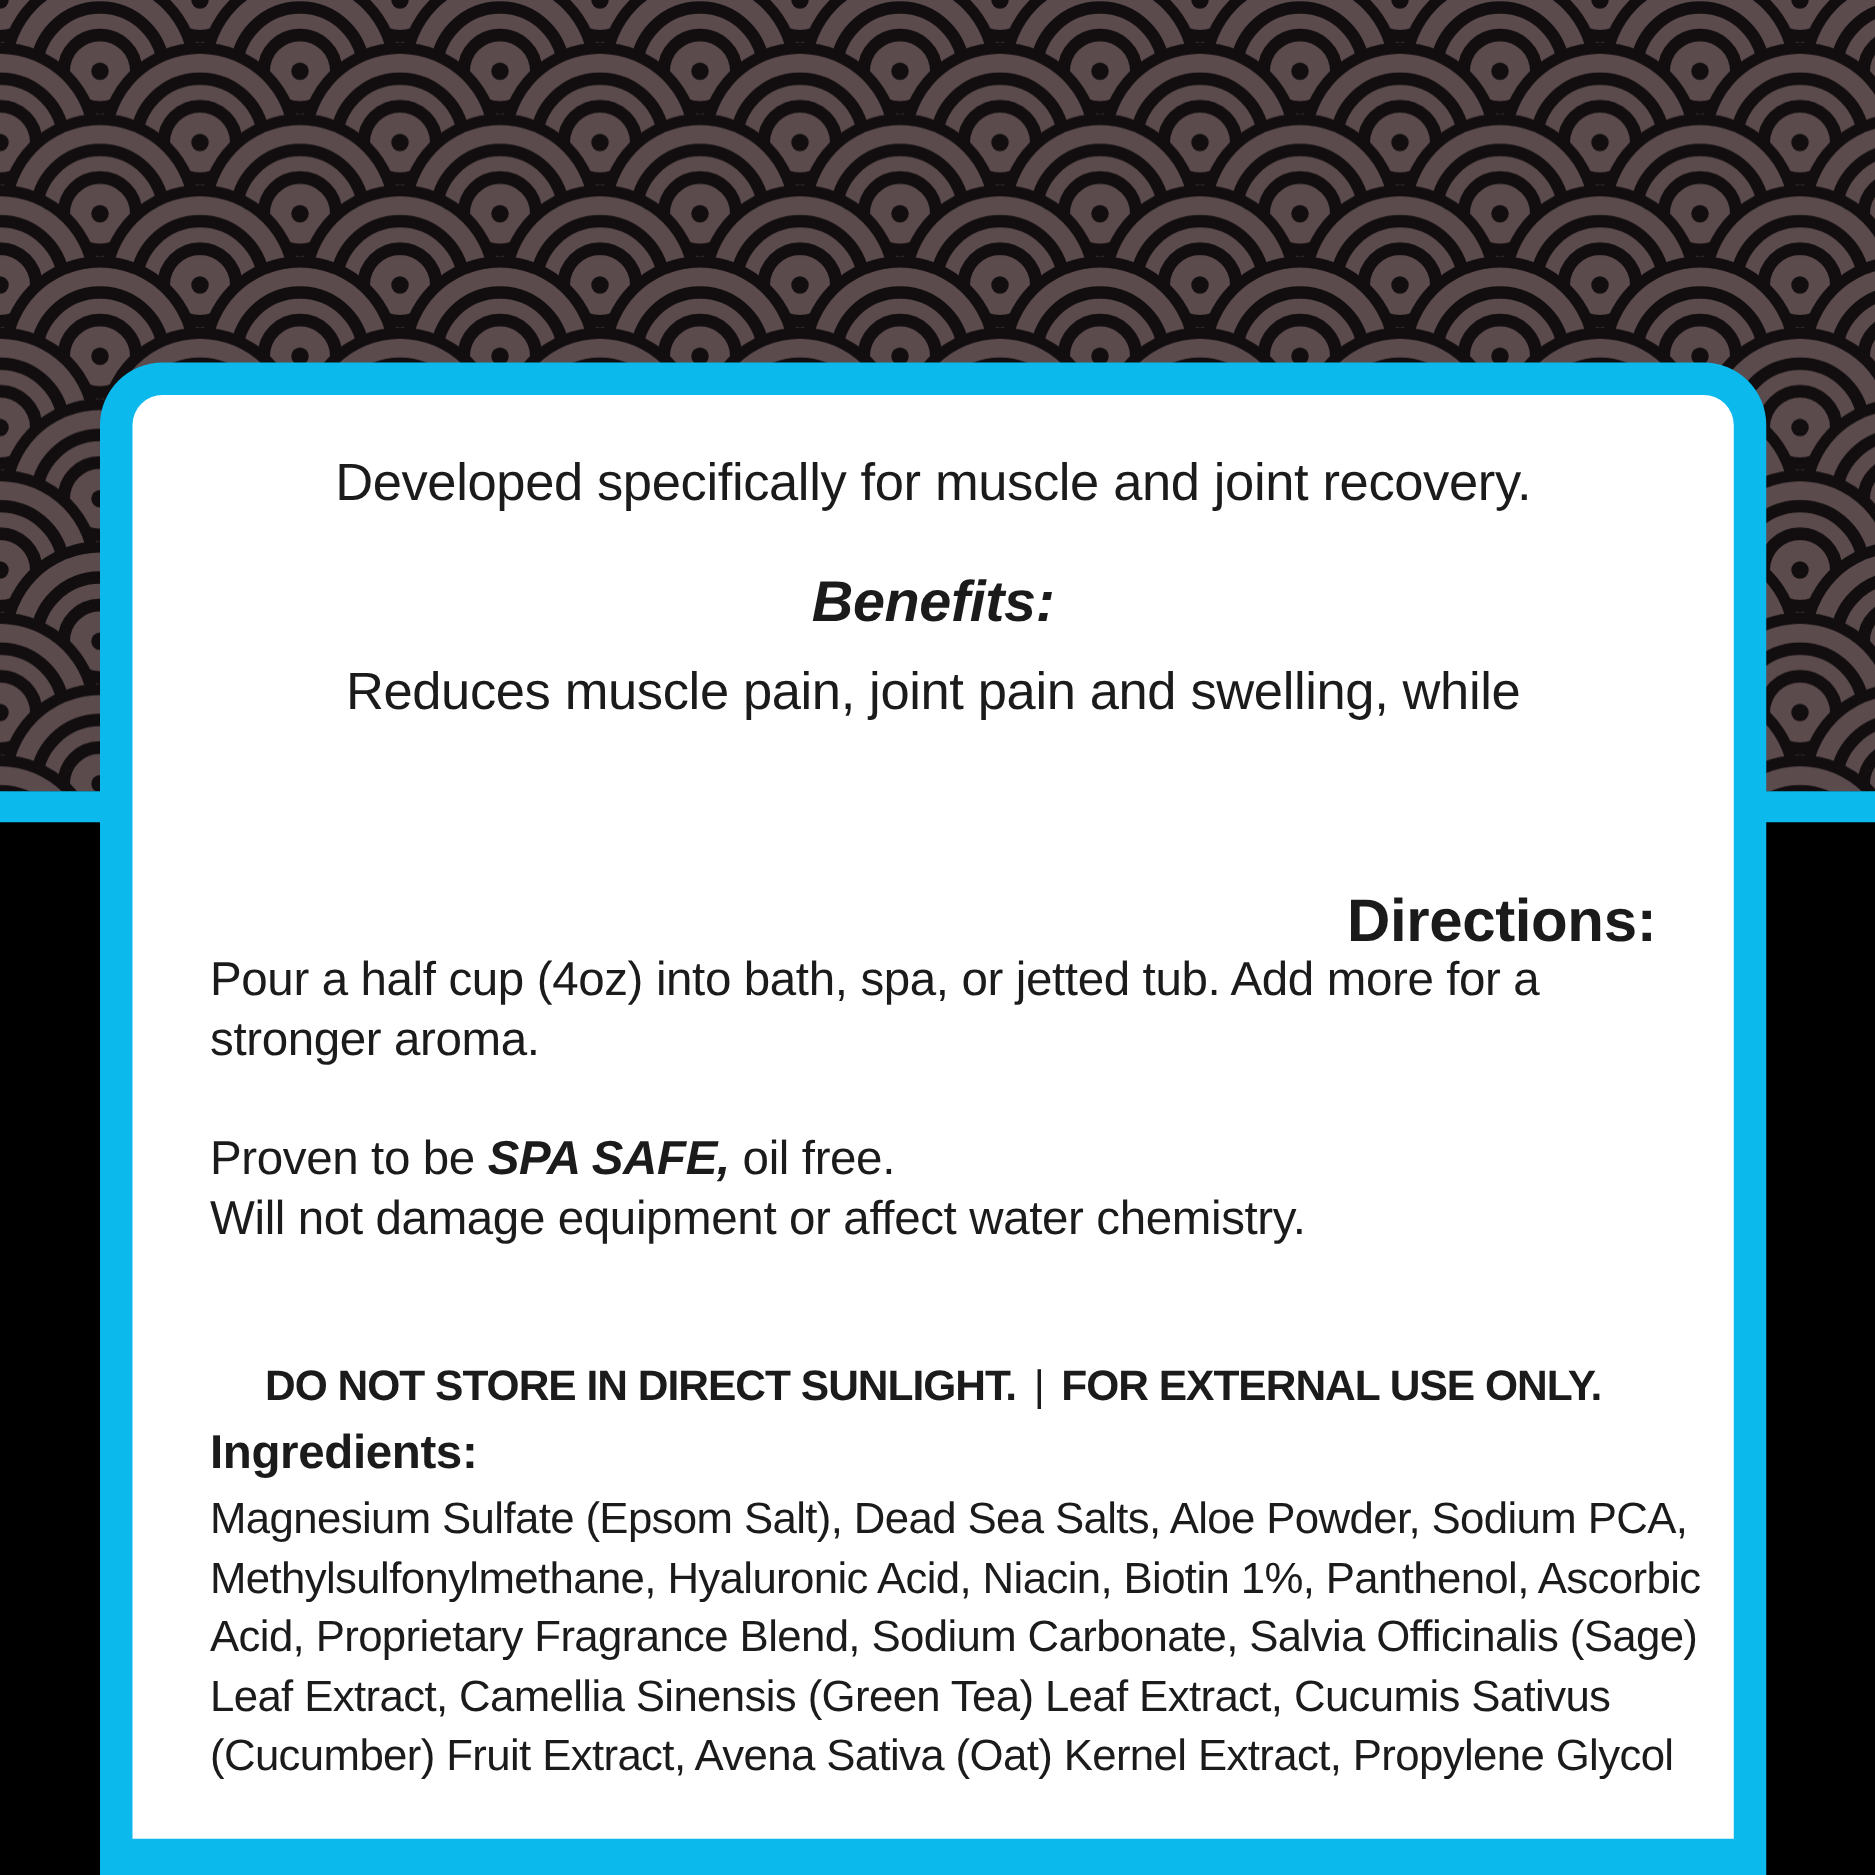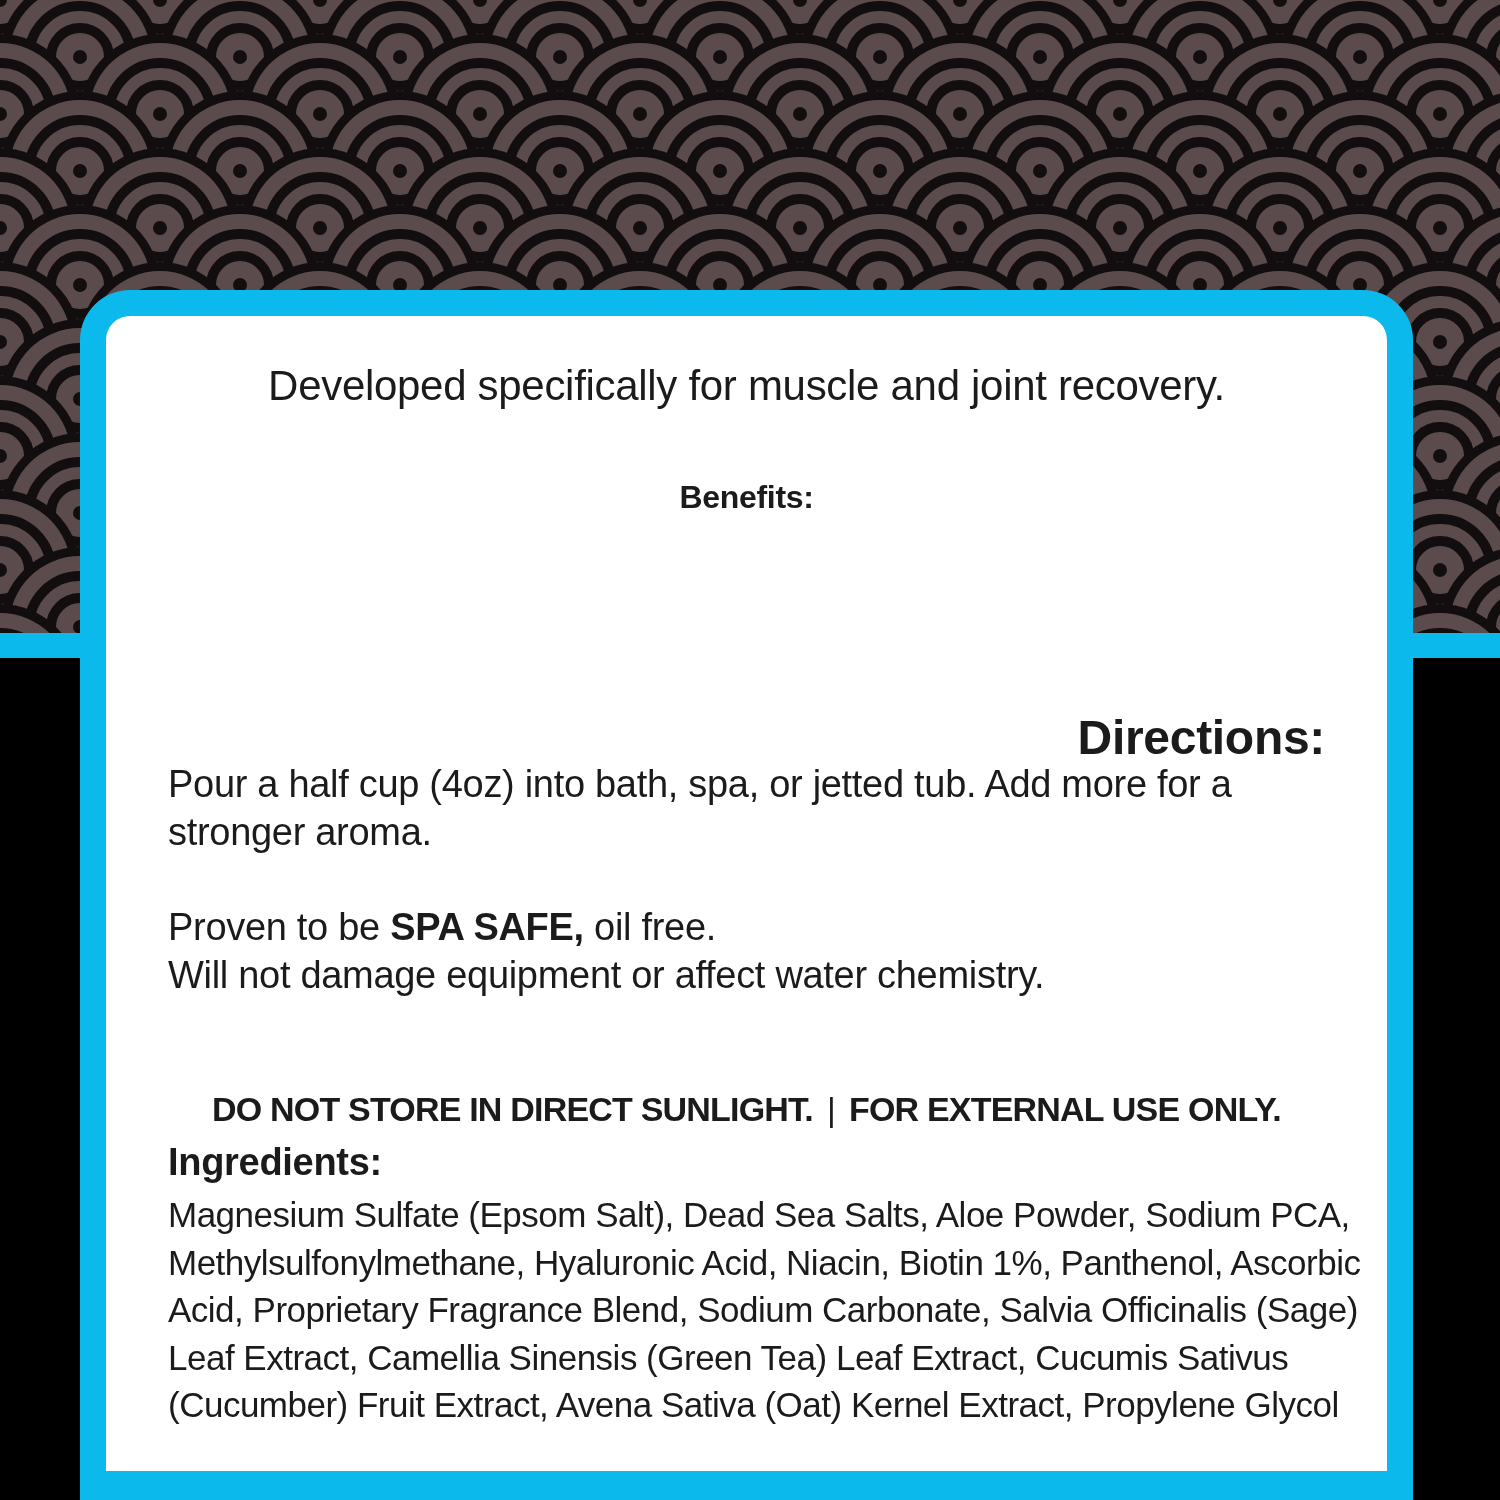--- a/index.html
+++ b/index.html
@@ -44,26 +44,26 @@
   }
   .tblock {
     position: absolute;
     left: 62px;
     right: 62px;
     letter-spacing: -0.3px;
   }
   .tblock div, .tblock span { white-space: nowrap; }
   .center { text-align: center; }
   .intro-line    { top: 45px;  font-size: 42px; line-height: 50px; }
-  .benefits-head { top: 156px; font-size: 32px; line-height: 50px; font-weight: bold; }
+  .benefits-head { top: 140px; font-size: 46px; line-height: 50px; font-weight: bold; font-style: italic; }
   .benefits-body { top: 213px; font-size: 42px; line-height: 48px; }
   .directions-head { top: 398px; font-size: 48px; line-height: 48px; font-weight: bold; text-align: right; }
   .directions-body { top: 445px; font-size: 38px; line-height: 47.5px; }
   .spa-block       { top: 588px; font-size: 38px; line-height: 47.5px; }
-  .spa-block .b    { font-weight: bold; }
+  .spa-block .b    { font-weight: bold; font-style: italic; }
   .warning-line  { top: 740px; font-size: 34px; line-height: 42px; font-weight: bold; letter-spacing: -0.8px; margin-top: 32px; }
   .warning-line .sep { font-weight: 400; padding: 0 14px; }
   .ingredients-head { top: 823px; font-size: 38px; line-height: 46px; font-weight: bold; }
   .ingredients-body { top: 875px; font-size: 35px; line-height: 47.6px; letter-spacing: -0.5px; }
 </style>
 </head>
 <body>
 
 <div class="stage">
 
@@ -95,20 +95,21 @@
   <div class="card">
     <div class="card-inner">
 
       <div class="tblock center intro-line">
         <div>Developed specifically for muscle and joint recovery.</div>
       </div>
 
       <div class="tblock center benefits-head">Benefits:</div>
 
       <div class="tblock center benefits-body">
+        <div>Reduces muscle pain, joint pain and swelling, while</div>
       </div>
 
       <div class="tblock directions-head">Directions:</div>
 
       <div class="tblock directions-body">
         <div>Pour a half cup (4oz) into bath, spa, or jetted tub. Add more for a</div>
         <div>stronger aroma.</div>
       </div>
 
       <div class="tblock spa-block">

